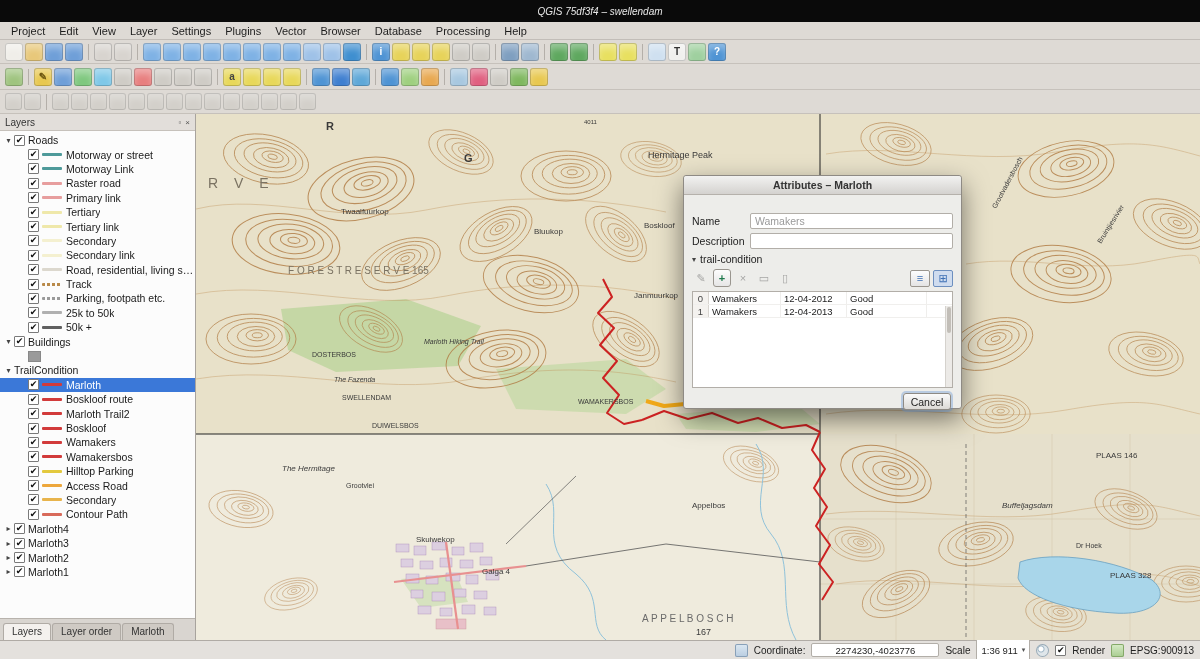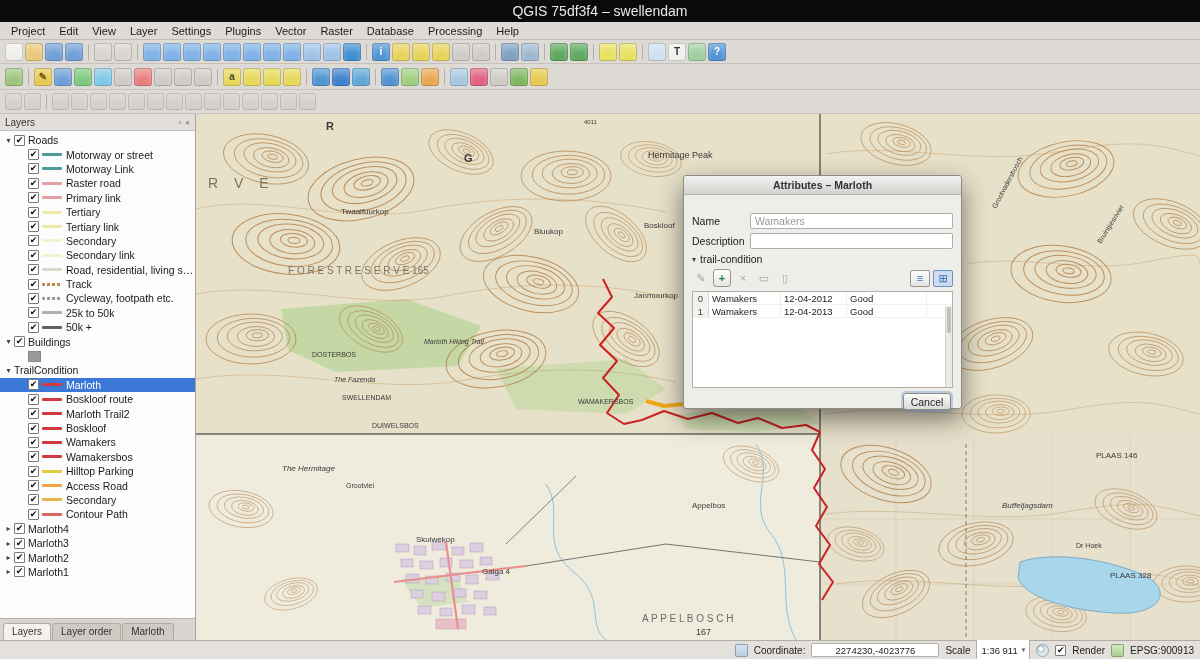--- a/index.html
+++ b/index.html
@@ -1,20 +1,20 @@
 <!DOCTYPE html>
 <html><head>
 <meta charset="utf-8">
 <style>
   *{margin:0;padding:0;box-sizing:border-box;}
   html,body{width:1200px;height:659px;overflow:hidden;}
   body{font-family:"Liberation Sans",sans-serif;font-size:11px;background:#d6d2cf;}
   .win{position:relative;width:1200px;height:659px;background:#d6d2cf;overflow:hidden;}
 
-  .titlebar{height:22px;background:#0a0a0a;color:#e8e8e8;display:flex;align-items:center;justify-content:center;font-size:14px;}
+  .titlebar{height:22px;background:#0a0a0a;color:#e8e8e8;display:flex;align-items:center;justify-content:center;font-size:10px;font-style:italic;}
   .menubar{height:18px;background:#dedad5;display:flex;align-items:center;padding-left:4px;border-bottom:1px solid #c2bdb8;}
   .mitem{padding:1px 7px;font-size:11px;color:#1d1d1d;}
 
   .toolbar{display:flex;align-items:center;padding:2px 5px;background:#dedad5;border-bottom:1px solid #c6c1bb;gap:2px;}
   .t1{height:24px;} .t2{height:26px;} .t3{height:24px;}
   .tbtn{width:18px;height:18px;border-radius:3px;flex:none;display:inline-flex;align-items:center;justify-content:center;font-size:10px;font-weight:bold;color:#fff;box-shadow:inset 0 0 0 1px rgba(0,0,0,.18), inset 0 6px 6px rgba(255,255,255,.35);}
   .t3 .tbtn{width:17px;height:17px;opacity:.7;}
   .tsep{width:1px;height:16px;background:#b4afa9;margin:0 3px;flex:none;}
 
   .main{display:flex;height:526px;}
@@ -85,21 +85,21 @@
   </div>
 
   <div class="menubar" id="menubar">
       <span class="mitem">Project</span>
       <span class="mitem">Edit</span>
       <span class="mitem">View</span>
       <span class="mitem">Layer</span>
       <span class="mitem">Settings</span>
       <span class="mitem">Plugins</span>
       <span class="mitem">Vector</span>
-      <span class="mitem">Raster</span>
+      <span class="mitem">Browser</span>
       <span class="mitem">Database</span>
       <span class="mitem">Processing</span>
       <span class="mitem">Help</span>
     </div>
 
   <div class="toolbar t1" id="tb1">
       <span class="tbtn" style="background: rgb(240, 238, 233);"></span>
       <span class="tbtn" style="background: rgb(232, 200, 122);"></span>
       <span class="tbtn" style="background: rgb(111, 159, 216);"></span>
       <span class="tbtn" style="background: rgb(111, 159, 216);"></span>
@@ -286,21 +286,21 @@
               <span class="swbar" style="background: repeating-linear-gradient(90deg, rgb(185, 138, 74) 0px, rgb(185, 138, 74) 3px, transparent 3px, transparent 5px);"></span>
             </span>
             <span class="llabel">Track</span>
           </div>
           <div class="lrow" style="padding-left: 17px;">
             <span class="tarrow"></span>
             <span class="cb">✔</span>
             <span class="swatch">
               <span class="swbar" style="background: repeating-linear-gradient(90deg, rgb(154, 154, 154) 0px, rgb(154, 154, 154) 3px, transparent 3px, transparent 5px);"></span>
             </span>
-            <span class="llabel">Cycleway, footpath etc.</span>
+            <span class="llabel">Parking, footpath etc.</span>
           </div>
           <div class="lrow" style="padding-left: 17px;">
             <span class="tarrow"></span>
             <span class="cb">✔</span>
             <span class="swatch">
               <span class="swbar" style="background: rgb(176, 176, 176);"></span>
             </span>
             <span class="llabel">25k to 50k</span>
           </div>
           <div class="lrow" style="padding-left: 17px;">

